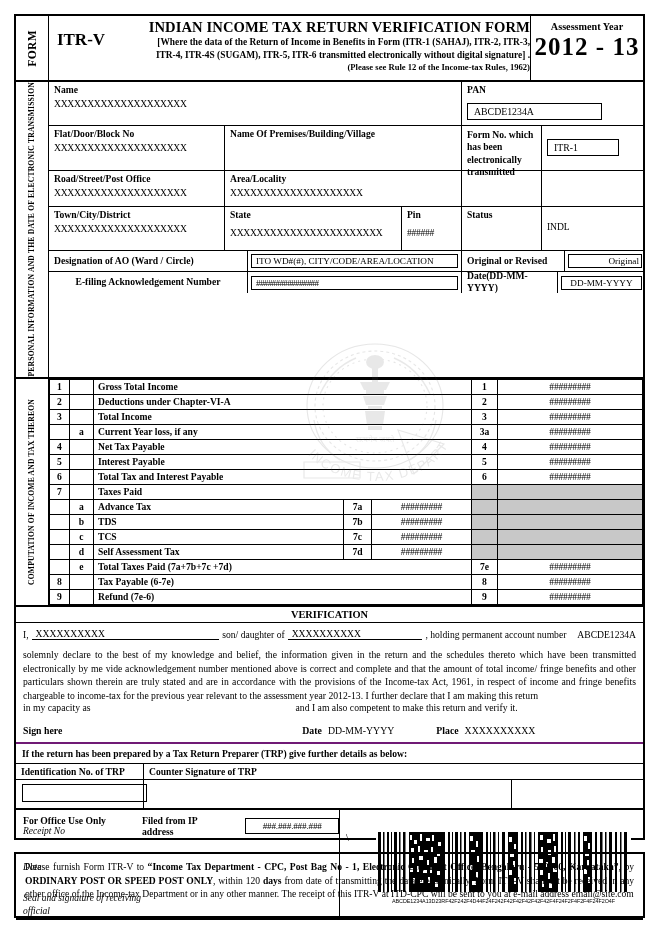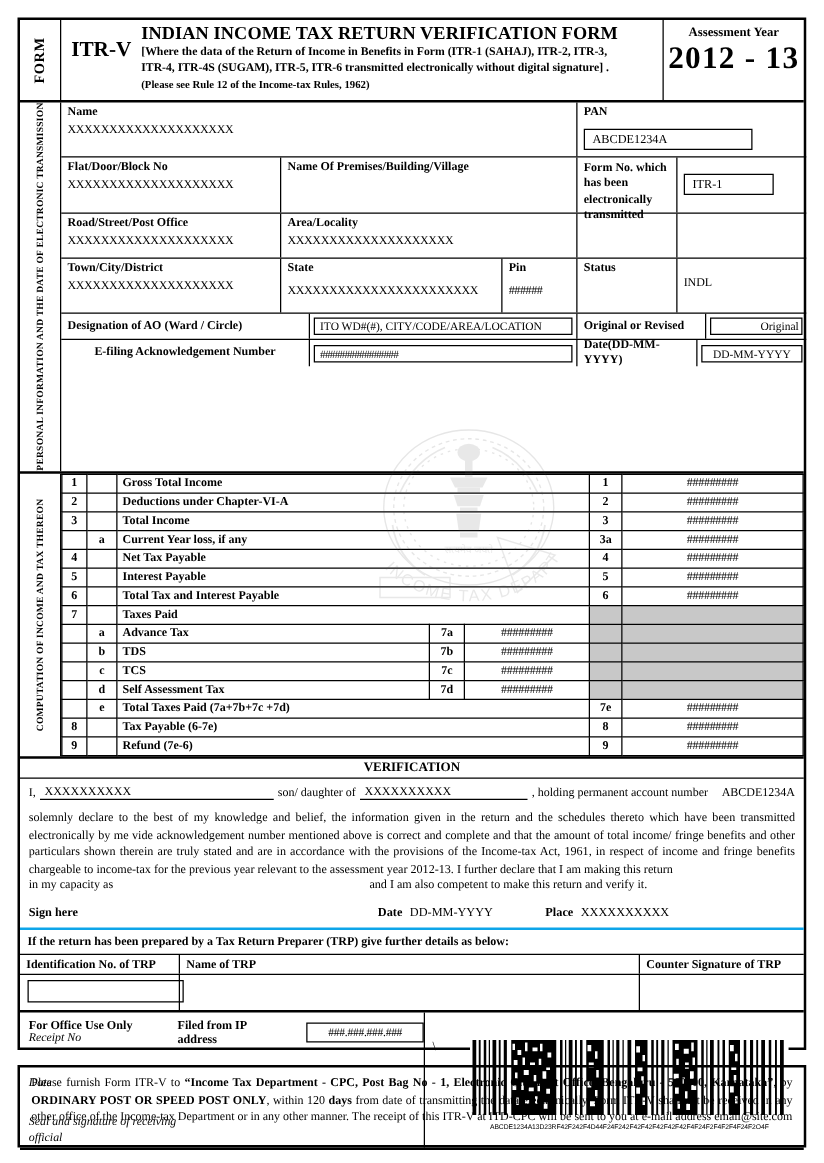--- a/index.html
+++ b/index.html
@@ -55,21 +55,21 @@
     letter-spacing: .4px;
   }
   .form-code {
     width: 64px;
     display: flex; align-items: center; justify-content: center;
     font-size: 17px; font-weight: bold;
     padding-bottom: 16px;
   }
   .title-center {
     flex: 1;
-    text-align: left;
+    text-align: right;
     padding-top: 3px;
   }
   .title-main {
     font-size: 14.6px; font-weight: bold; letter-spacing: .1px;
     line-height: 1.15;
   }
   .title-sub {
     font-size: 9.4px; font-weight: bold; line-height: 1.25;
     margin-top: 1px;
   }
@@ -463,21 +463,21 @@
                 <td class="c-sub"></td>
                 <td class="c-desc" colspan="3">Refund (7e-6)</td>
                 <td class="c-rno">9</td>
                 <td class="c-ramt hash">#########</td>
               </tr>
             </tbody>
         </table>
       </div>
     </div>
 
-    <div style="border-bottom:2px solid #0ea5e9;">
+    <div style="border-bottom:2px solid #701a75;">
       <div class="vtitle">VERIFICATION</div>
       <div class="vbody">
         <div class="vline1">
           <span>I,</span>
           <span class="uline" style="width:195px;">XXXXXXXXXX</span>
           <span>son/ daughter of</span>
           <span class="uline" style="width:140px;">XXXXXXXXXX</span>
           <span>, holding permanent account number</span>
           <span style="font-weight:normal; padding-left:8px;">ABCDE1234A</span>
         </div>
@@ -496,21 +496,20 @@
           <span>Place</span>
           <span class="plain" style="padding-left:6px;">XXXXXXXXXX</span>
         </div>
       </div>
     </div>
 
     <div>
       <div class="trp-note">If the return has been prepared by a Tax Return Preparer (TRP) give further details as below:</div>
       <div class="trp-head">
         <div style="width:128px;">Identification No. of TRP</div>
-        <div style="flex:1;">Name of TRP</div>
         <div style="width:131px;">Counter Signature of TRP</div>
       </div>
       <div class="trp-body">
         <div style="width:128px;">
           <div class="idbox"></div>
         </div>
         <div style="flex:1;"></div>
         <div style="width:131px;"></div>
       </div>
     </div>

